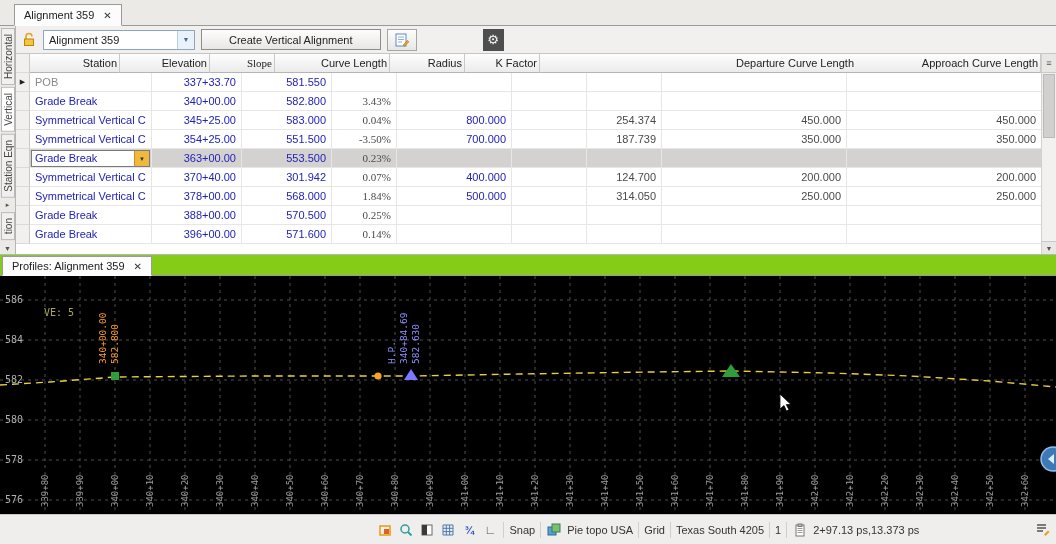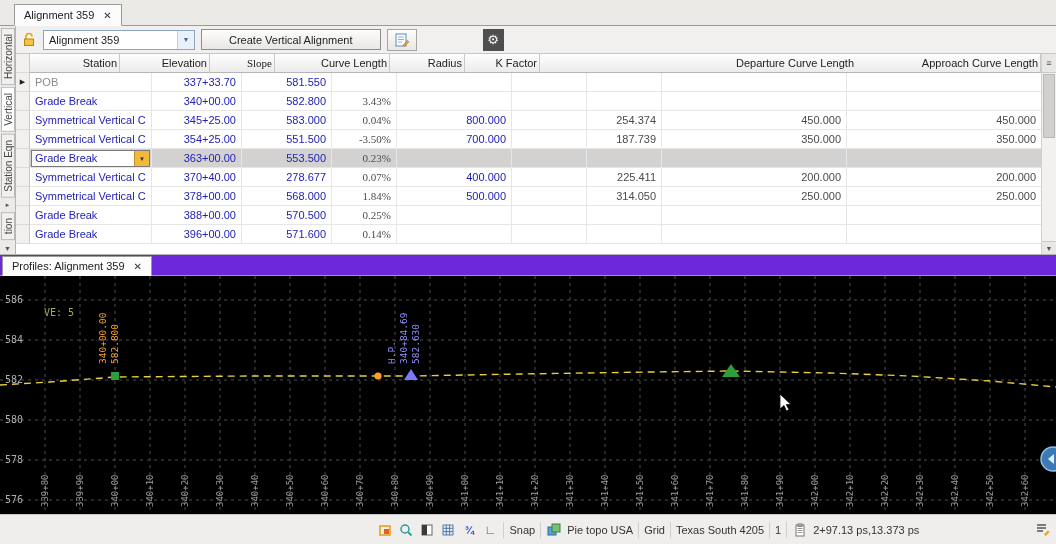--- a/index.html
+++ b/index.html
@@ -52,21 +52,21 @@
 .combo-txt { flex:1; padding:0 3px; line-height:15px; overflow:hidden; white-space:nowrap; }
 .combo-btn { width:15px; height:15px; background:#f0b93c; border-left:1px solid #c89020; display:flex; align-items:center; justify-content:center; font-size:6px; color:#333; }
 
 .vscroll { width:15px; flex:0 0 auto; background:#f2f1f0; border-left:1px solid #d0d0d0; display:flex; flex-direction:column; }
 .vs-corner { height:19px; background:#e9e7e4; border-bottom:1px solid #c9c9c9; text-align:center; line-height:18px; font-size:9px; color:#555; }
 .vs-track { flex:1; position:relative; }
 .vs-thumb { position:absolute; top:1px; left:1px; right:1px; height:64px; background:#d2d0ce; border:1px solid #b9b9b9; }
 .vs-btn { height:13px; text-align:center; font-size:7px; color:#555; line-height:13px; background:#e9e7e4; border-top:1px solid #c9c9c9; }
 
 
-.profiles-tabbar { height:22px; background:#6d28d9; border-top:1px solid #b5b5b5; border-bottom:1px solid #9a9a9a; display:flex; align-items:flex-end; padding-left:2px; flex:0 0 auto; }
+.profiles-tabbar { height:22px; background:#84cc16; border-top:1px solid #b5b5b5; border-bottom:1px solid #9a9a9a; display:flex; align-items:flex-end; padding-left:2px; flex:0 0 auto; }
 .profiles-tabbar .tab { height:20px; }
 
 
 .profile { height:238px; position:relative; background:#000; overflow:hidden; flex:0 0 auto; }
 .profile svg { position:absolute; left:0; top:0; }
 .gridlines line { stroke:#4e4e4e; stroke-width:1; stroke-dasharray:3 4; }
 .axis-text { fill:#b0b0b0; font-size:10px; font-family:"DejaVu Sans Mono",monospace; }
 .xlabel { fill:#9a9a9a; font-size:9px; font-family:"DejaVu Sans Mono",monospace; }
 .ann-text { font-size:9.5px; font-family:"DejaVu Sans Mono",monospace; }
 
@@ -201,25 +201,25 @@
                 <div class="cell c4" style="color: rgb(34, 34, 184);"></div>
                 <div class="cell c5" style="color: rgb(74, 74, 74);"></div>
                 <div class="cell c6" style="color: rgb(74, 74, 74);"></div>
                 <div class="cell c7" style="color: rgb(74, 74, 74);"></div>
                 <div class="cell c8" style="color: rgb(74, 74, 74);"></div>
               </div>
               <div class="trow">
                 <div class="selcell"></div>
                 <div class="cell c0" style="color: rgb(34, 34, 184);">Symmetrical Vertical C</div>
                 <div class="cell c1" style="color: rgb(34, 34, 184);">370+40.00</div>
-                <div class="cell c2" style="color: rgb(34, 34, 184);">278.677</div>
+                <div class="cell c2" style="color: rgb(34, 34, 184);">301.942</div>
                 <div class="cell c3" style="color: rgb(74, 74, 74);">0.07%</div>
                 <div class="cell c4" style="color: rgb(34, 34, 184);">400.000</div>
                 <div class="cell c5" style="color: rgb(74, 74, 74);"></div>
-                <div class="cell c6" style="color: rgb(74, 74, 74);">225.411</div>
+                <div class="cell c6" style="color: rgb(74, 74, 74);">124.700</div>
                 <div class="cell c7" style="color: rgb(74, 74, 74);">200.000</div>
                 <div class="cell c8" style="color: rgb(74, 74, 74);">200.000</div>
               </div>
               <div class="trow">
                 <div class="selcell"></div>
                 <div class="cell c0" style="color: rgb(34, 34, 184);">Symmetrical Vertical C</div>
                 <div class="cell c1" style="color: rgb(34, 34, 184);">378+00.00</div>
                 <div class="cell c2" style="color: rgb(34, 34, 184);">568.000</div>
                 <div class="cell c3" style="color: rgb(74, 74, 74);">1.84%</div>
                 <div class="cell c4" style="color: rgb(34, 34, 184);">500.000</div>

